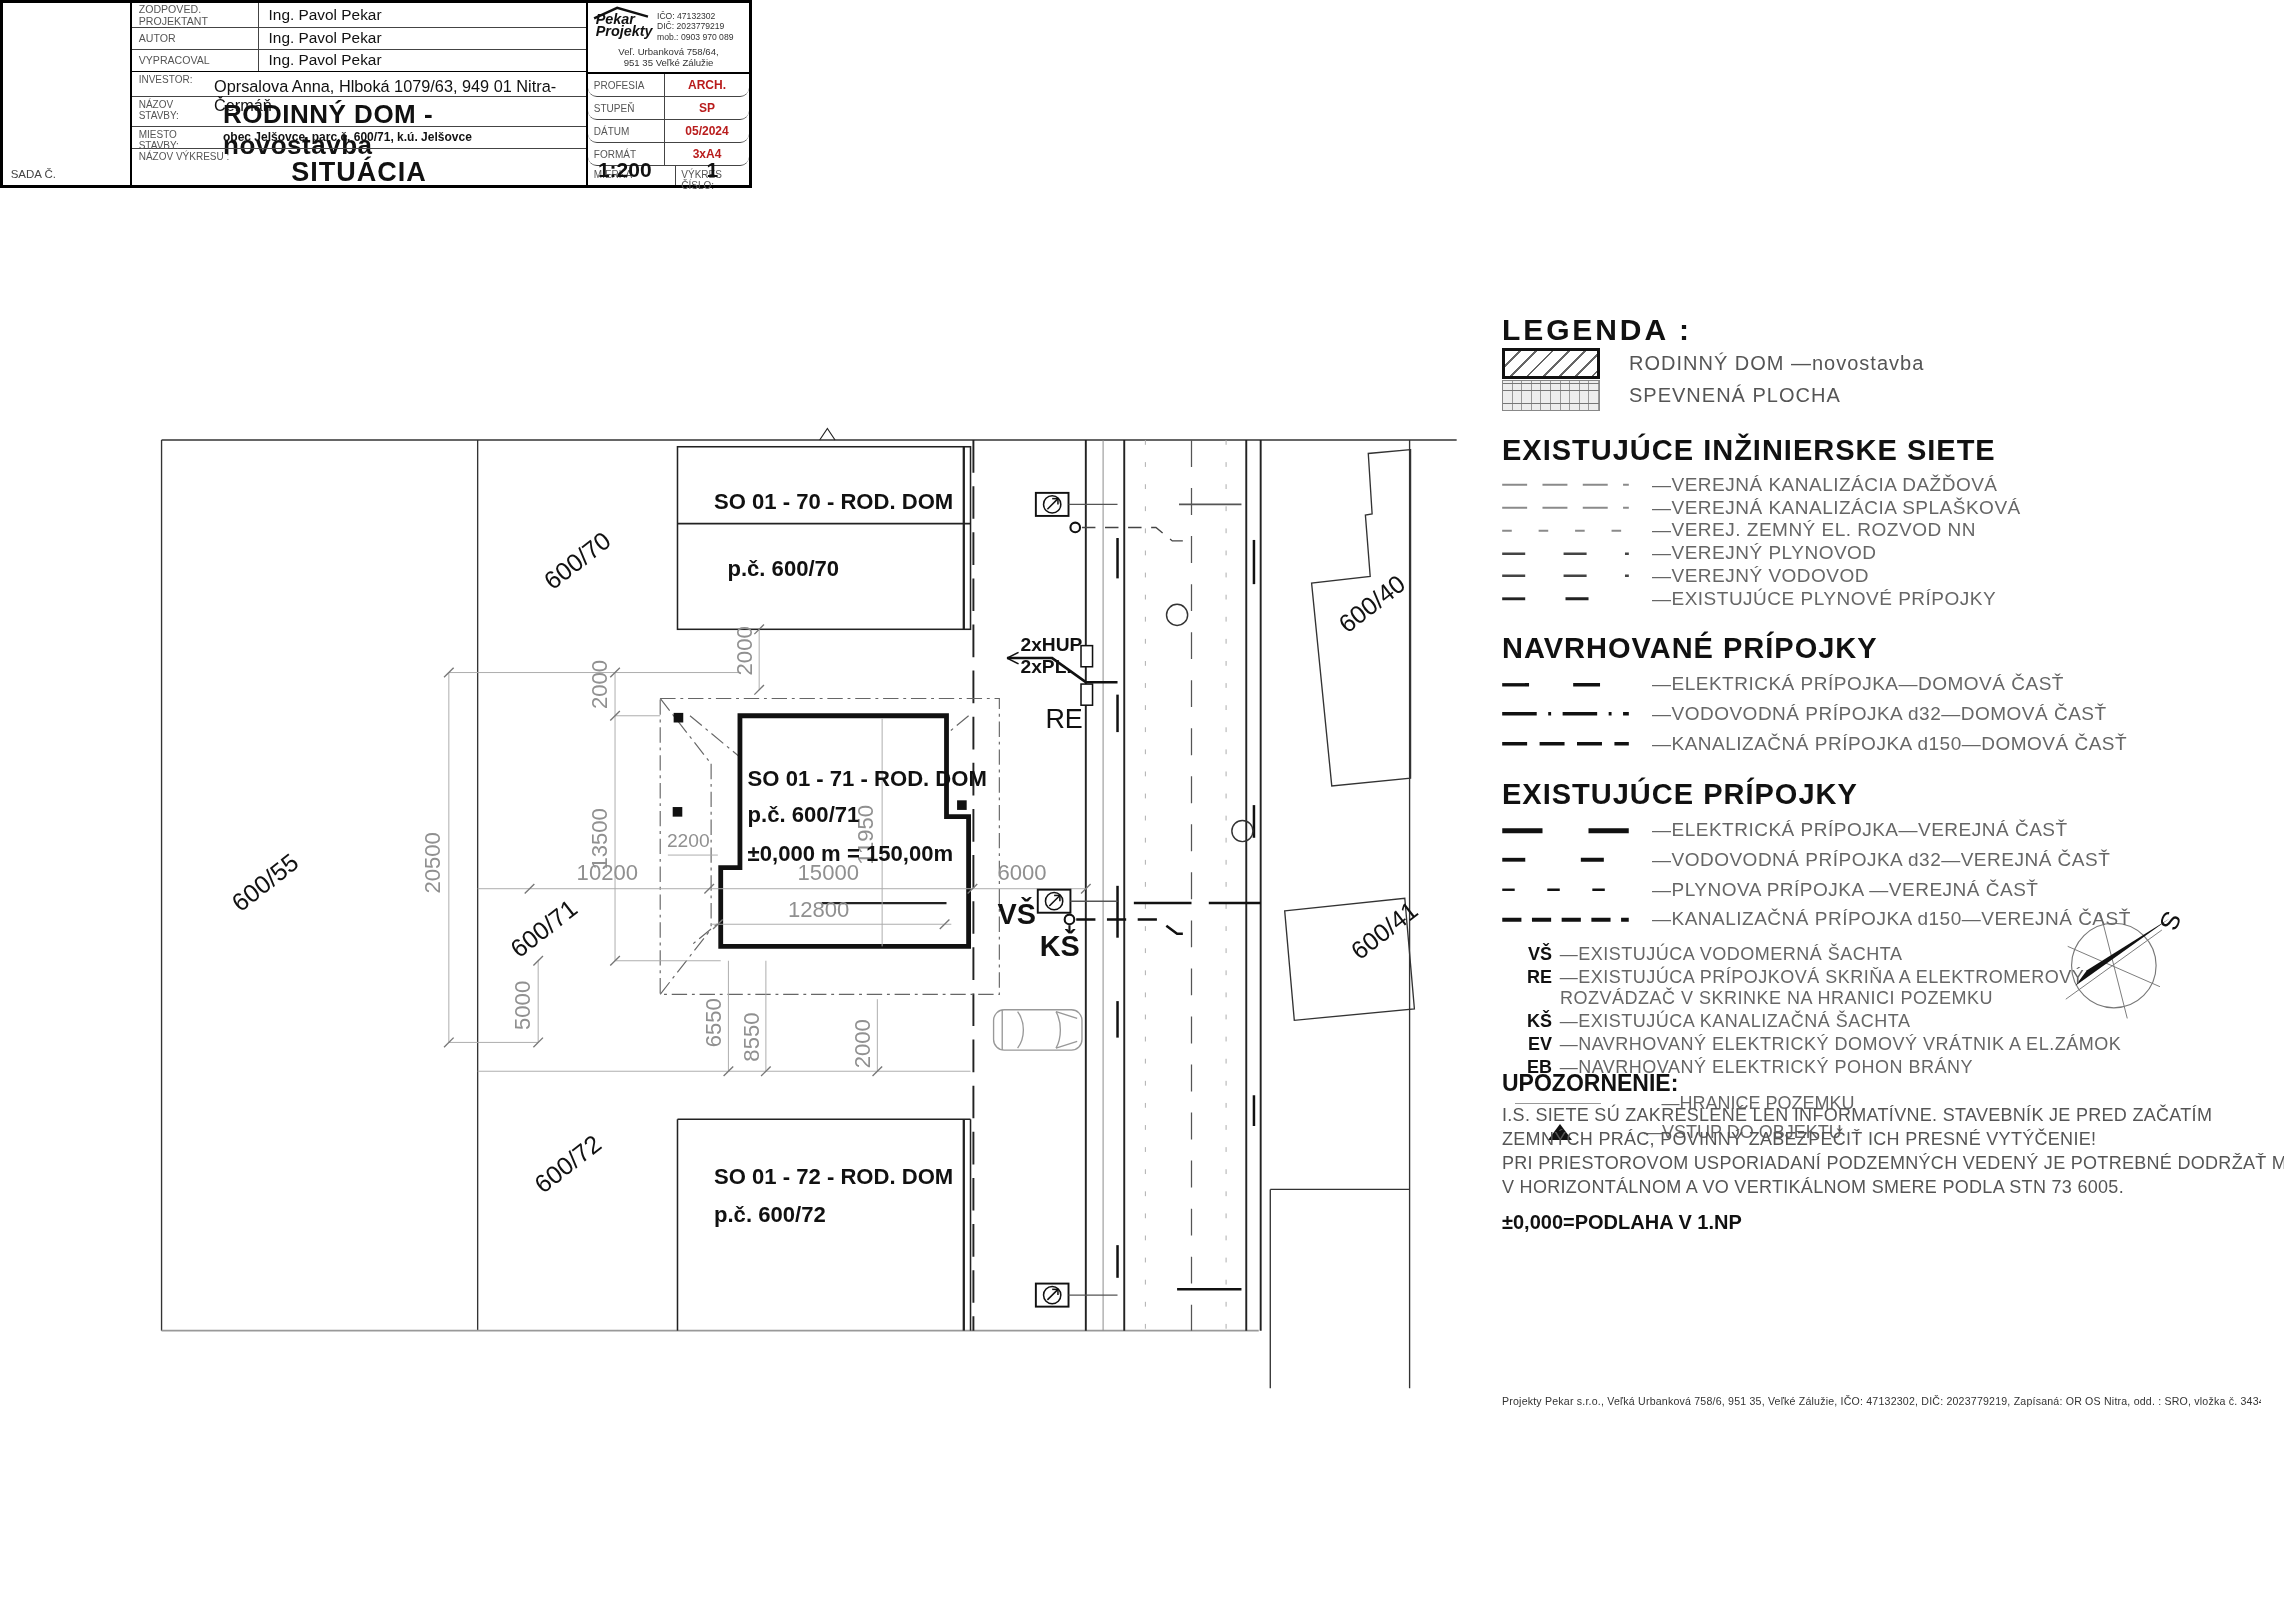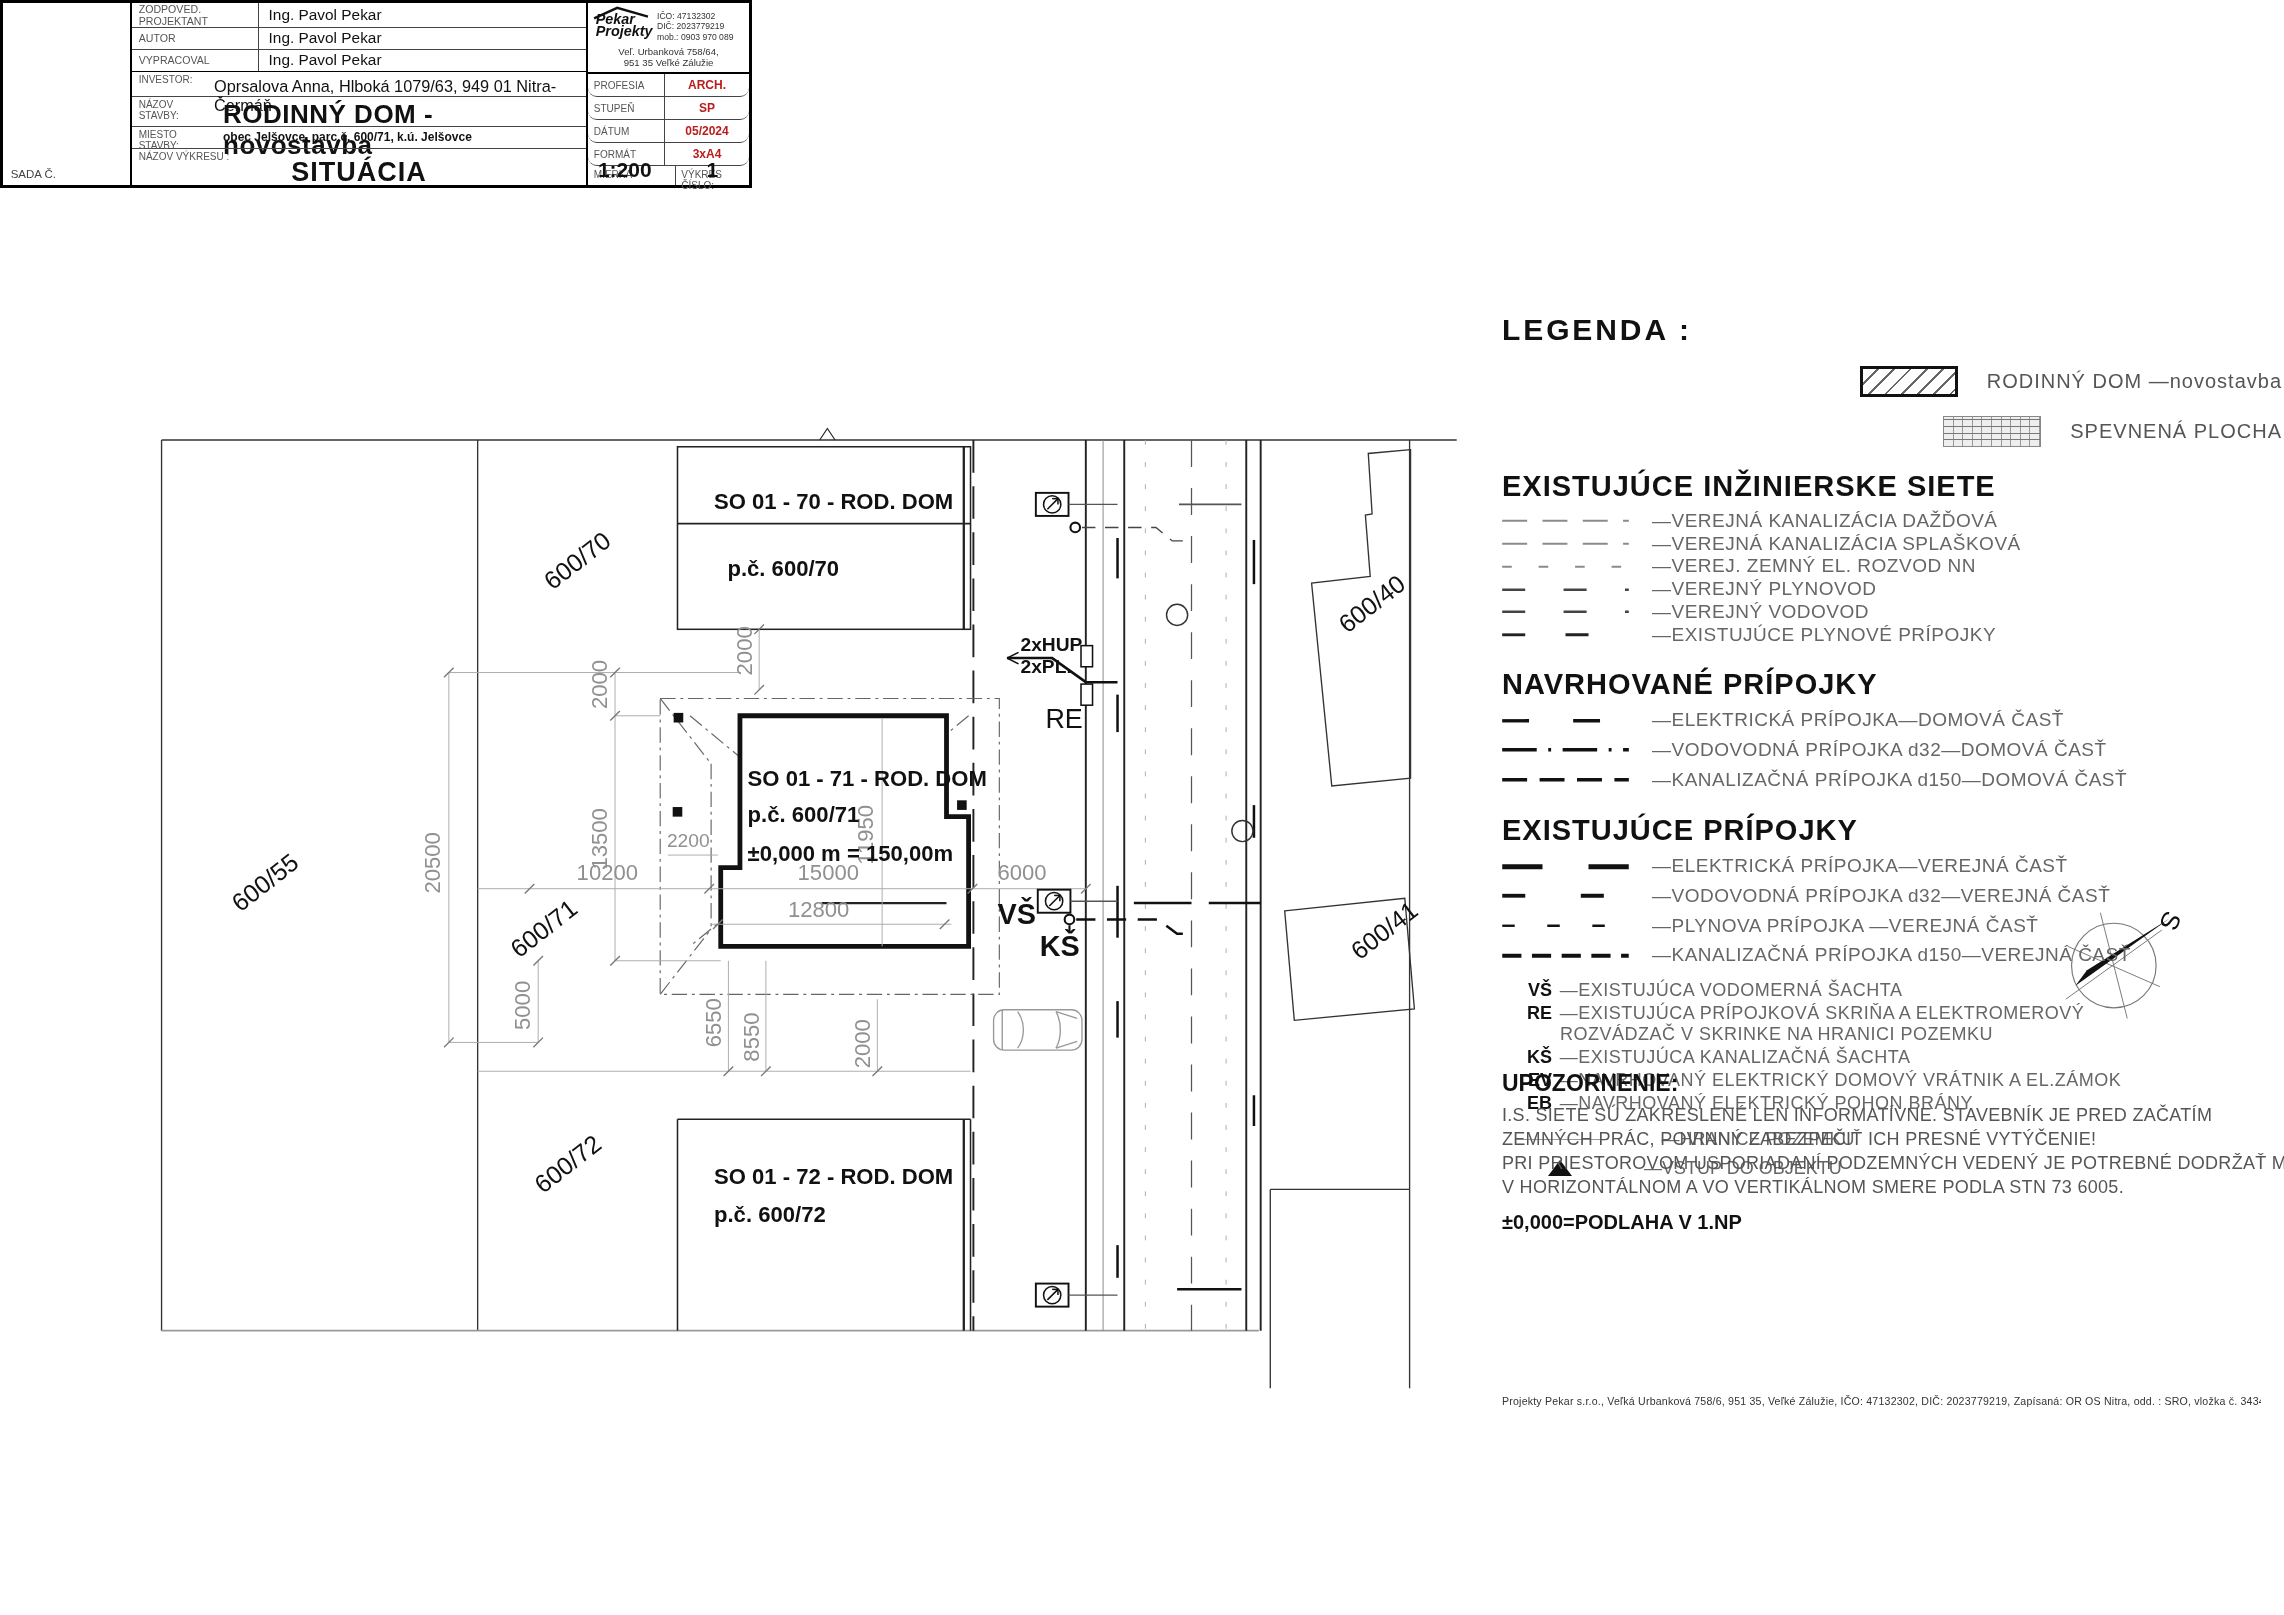--- a/index.html
+++ b/index.html
@@ -4,21 +4,21 @@
 <style>
   html,body{margin:0;padding:0;background:#fff;}
   body{width:2285px;height:1616px;position:relative;overflow:hidden;
        font-family:"Liberation Sans",sans-serif;color:#111;}
   svg text{font-family:"Liberation Sans",sans-serif;}
   .abs{position:absolute;}
 
   
   #legend{left:1502px;top:313px;width:780px;}
   .lg-title{font-size:30px;font-weight:700;letter-spacing:2.9px;color:#111;}
-  .lg-sw{display:flex;align-items:center;margin-top:19px;justify-content:flex-end;}
+  .lg-sw{display:flex;align-items:center;margin-top:1px;}
   .sw-hatch{width:92px;height:25px;border:3.8px solid #111;
     background:repeating-linear-gradient(135deg,#fff 0 9.6px,#666 9.6px 11.5px);}
   .sw-brick{width:96px;height:29px;border:1px solid #888;background-color:#eee;
     background-image:repeating-linear-gradient(0deg,transparent 0 5.8px,#777 5.8px 6.7px),
                      repeating-linear-gradient(90deg,transparent 0 8.6px,#999 8.6px 9.6px);}
   .lg-sw-label{margin-left:29px;font-size:20px;color:#555;letter-spacing:1px;}
   .lg-h{font-size:29px;font-weight:700;letter-spacing:1px;color:#111;margin-top:23px;}
   .lg-items{margin-top:7.7px;}
   .lg-item{display:flex;align-items:center;margin-top:2.9px;height:20px;}
   .lg-item.sp{margin-top:6.7px;height:23px;}

